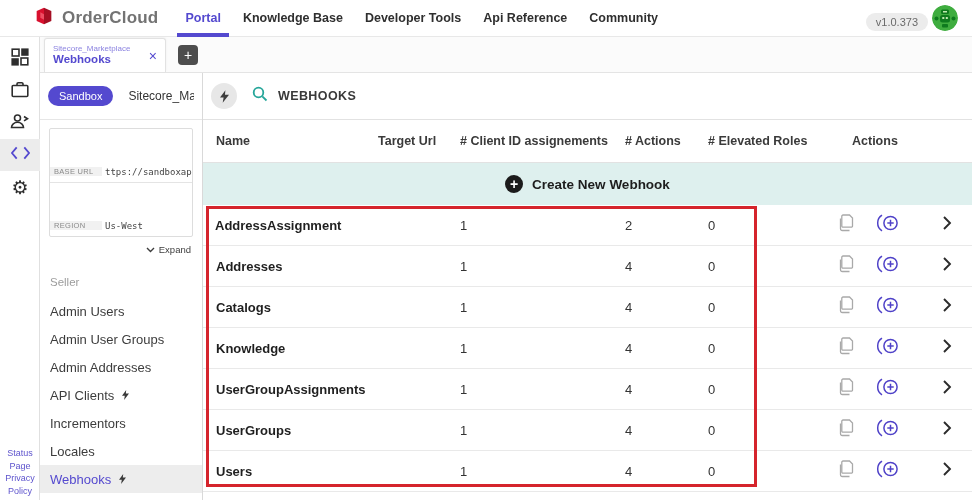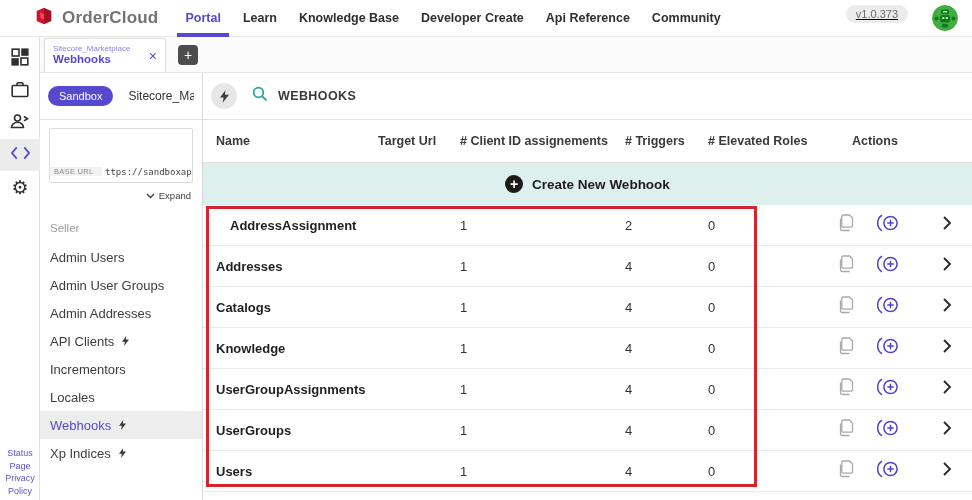--- a/index.html
+++ b/index.html
@@ -9,21 +9,21 @@
   
   .topnav{position:absolute;left:0;top:0;width:100%;height:37px;background:#fff;
     border-bottom:1px solid #e8e8e8;display:flex;align-items:center;box-sizing:border-box;z-index:5;}
   .brand{display:flex;align-items:center;gap:7px;margin-left:33px;}
   .brand-name{font-size:17px;font-weight:bold;color:#737373;letter-spacing:.2px;}
   .nav-links{display:flex;margin-left:16px;height:100%;align-items:stretch;}
   .nav-link{font-size:12.5px;font-weight:600;color:#2f2f2f;padding:1px 11px;display:flex;
     align-items:center;position:relative;cursor:pointer;white-space:nowrap;}
   .nav-link.active{color:var(--accent);}
   .nav-link.active::after{content:"";position:absolute;left:3px;right:3px;bottom:-1px;height:4px;background:var(--accent);}
-  .nav-right{margin-left:auto;display:flex;align-items:flex-start;gap:24px;margin-right:14px;text-decoration:underline;}
+  .nav-right{margin-left:auto;display:flex;align-items:flex-end;gap:4px;margin-right:14px;}
   .version-pill{background:#ececec;color:#6a6a6a;font-size:11px;padding:3px 10px;border-radius:10px;}
   .avatar{width:26px;height:26px;border-radius:50%;overflow:hidden;display:block;cursor:pointer;}
 
   
   .rail{position:absolute;left:0;top:37px;width:40px;bottom:0;border-right:1px solid #e0e0e0;
     box-sizing:border-box;background:#fff;padding-top:6px;z-index:4;}
   .rail-item{width:40px;height:32px;display:flex;align-items:center;justify-content:center;cursor:pointer;}
   .rail-item.active{background:#ececec;}
   .gear-glyph{font-size:19px;color:#2e2e2e;line-height:1;}
   .legal{position:absolute;left:0;bottom:3px;width:40px;text-align:center;font-size:9px;
@@ -107,23 +107,22 @@
         <svg width="22" height="22" viewBox="0 0 24 24">
           <path d="M4 6.5 L12 3 L12 21 L4 17.5 Z" fill="#d8102e"></path>
           <path d="M20 6.5 L12 3 L12 21 L20 17.5 Z" fill="#a50e23"></path>
           <path d="M8 8 L12 10 L12 16 L8 14 Z" fill="#ef4d63"></path>
         </svg>
       </span>
       <span class="brand-name">OrderCloud</span>
     </div>
     <nav class="nav-links" id="nav-links">
         <span class="nav-link active">Portal</span>
-        <span class="nav-link">Learn</span>
         <span class="nav-link">Knowledge Base</span>
-        <span class="nav-link">Developer Create</span>
+        <span class="nav-link">Developer Tools</span>
         <span class="nav-link">Api Reference</span>
         <span class="nav-link">Community</span>
       </nav>
     <div class="nav-right">
       <span class="version-pill">v1.0.373</span>
       <span class="avatar">
         <svg width="26" height="26" viewBox="0 0 26 26">
           <circle cx="13" cy="13" r="13" fill="#3fad3f"></circle>
           <g fill="#0e7a1e">
             <rect x="9" y="4.5" width="8" height="4.5" rx="1.5"></rect>
@@ -199,20 +198,24 @@
       <aside class="leftpanel">
         <div class="org-row">
           <span class="pill">Sandbox</span>
           <span class="org-name">Sitecore_Mar...</span>
         </div>
         <div class="fields-box" id="fields-box">
             <div class="field-row">
               <span class="field-label">BASE URL</span>
               <span class="field-value">ttps://sandboxapi</span>
             </div>
+            <div class="field-row">
+              <span class="field-label">REGION</span>
+              <span class="field-value">Us-West</span>
+            </div>
           </div>
         <div class="expand-row">
           <span>
             <svg width="9" height="6" viewBox="0 0 9 6" fill="none" stroke="#3d3d3d" stroke-width="1.4">
                 <polyline points="1,1 4.5,4.5 8,1"></polyline>
               </svg>
           </span>
           <span>Expand</span>
         </div>
         <nav class="sidenav" id="sidenav">
@@ -268,33 +271,33 @@
                 </svg>
             </span>
             <span class="search-value">WEBHOOKS</span>
           </div>
         </div>
 
         <div class="table-head" id="table-head">
             <span class="col-label" style="left: 13px;">Name</span>
             <span class="col-label" style="left: 175px;">Target Url</span>
             <span class="col-label" style="left: 257px;"># Client ID assignements</span>
-            <span class="col-label" style="left: 422px;"># Triggers</span>
+            <span class="col-label" style="left: 422px;"># Actions</span>
             <span class="col-label" style="left: 505px;"># Elevated Roles</span>
             <span class="col-label" style="left: 649px;">Actions</span>
           </div>
 
         <div class="create-row">
           <span class="plus-circle">+</span>
           <span class="create-label">Create New Webhook</span>
         </div>
 
         <div class="rows" id="rows">
             <div class="trow">
-              <span class="cell name" style="left: 27px;">AddressAssignment</span>
+              <span class="cell name" style="left: 12px;">AddressAssignment</span>
               <span class="cell" style="left: 257px;">1</span>
               <span class="cell" style="left: 422px;">2</span>
               <span class="cell" style="left: 505px;">0</span>
               <span class="action" style="left: 643px;">
                 <span><svg width="17" height="19" viewBox="0 0 17 19" fill="none" stroke="#a9a9a9" stroke-width="1.3">
                     <path d="M5.5 1.5 h6.5 l3 3 v8 a1.2 1.2 0 0 1 -1.2 1.2 h-8.3 a1.2 1.2 0 0 1 -1.2 -1.2 v-9.8 a1.2 1.2 0 0 1 1.2 -1.2 Z"></path>
                     <path d="M3 5 v10.3 a1.7 1.7 0 0 0 1.7 1.7 h7.3"></path>
                   </svg></span>
               </span>
               <span class="action" style="left: 685px;">

